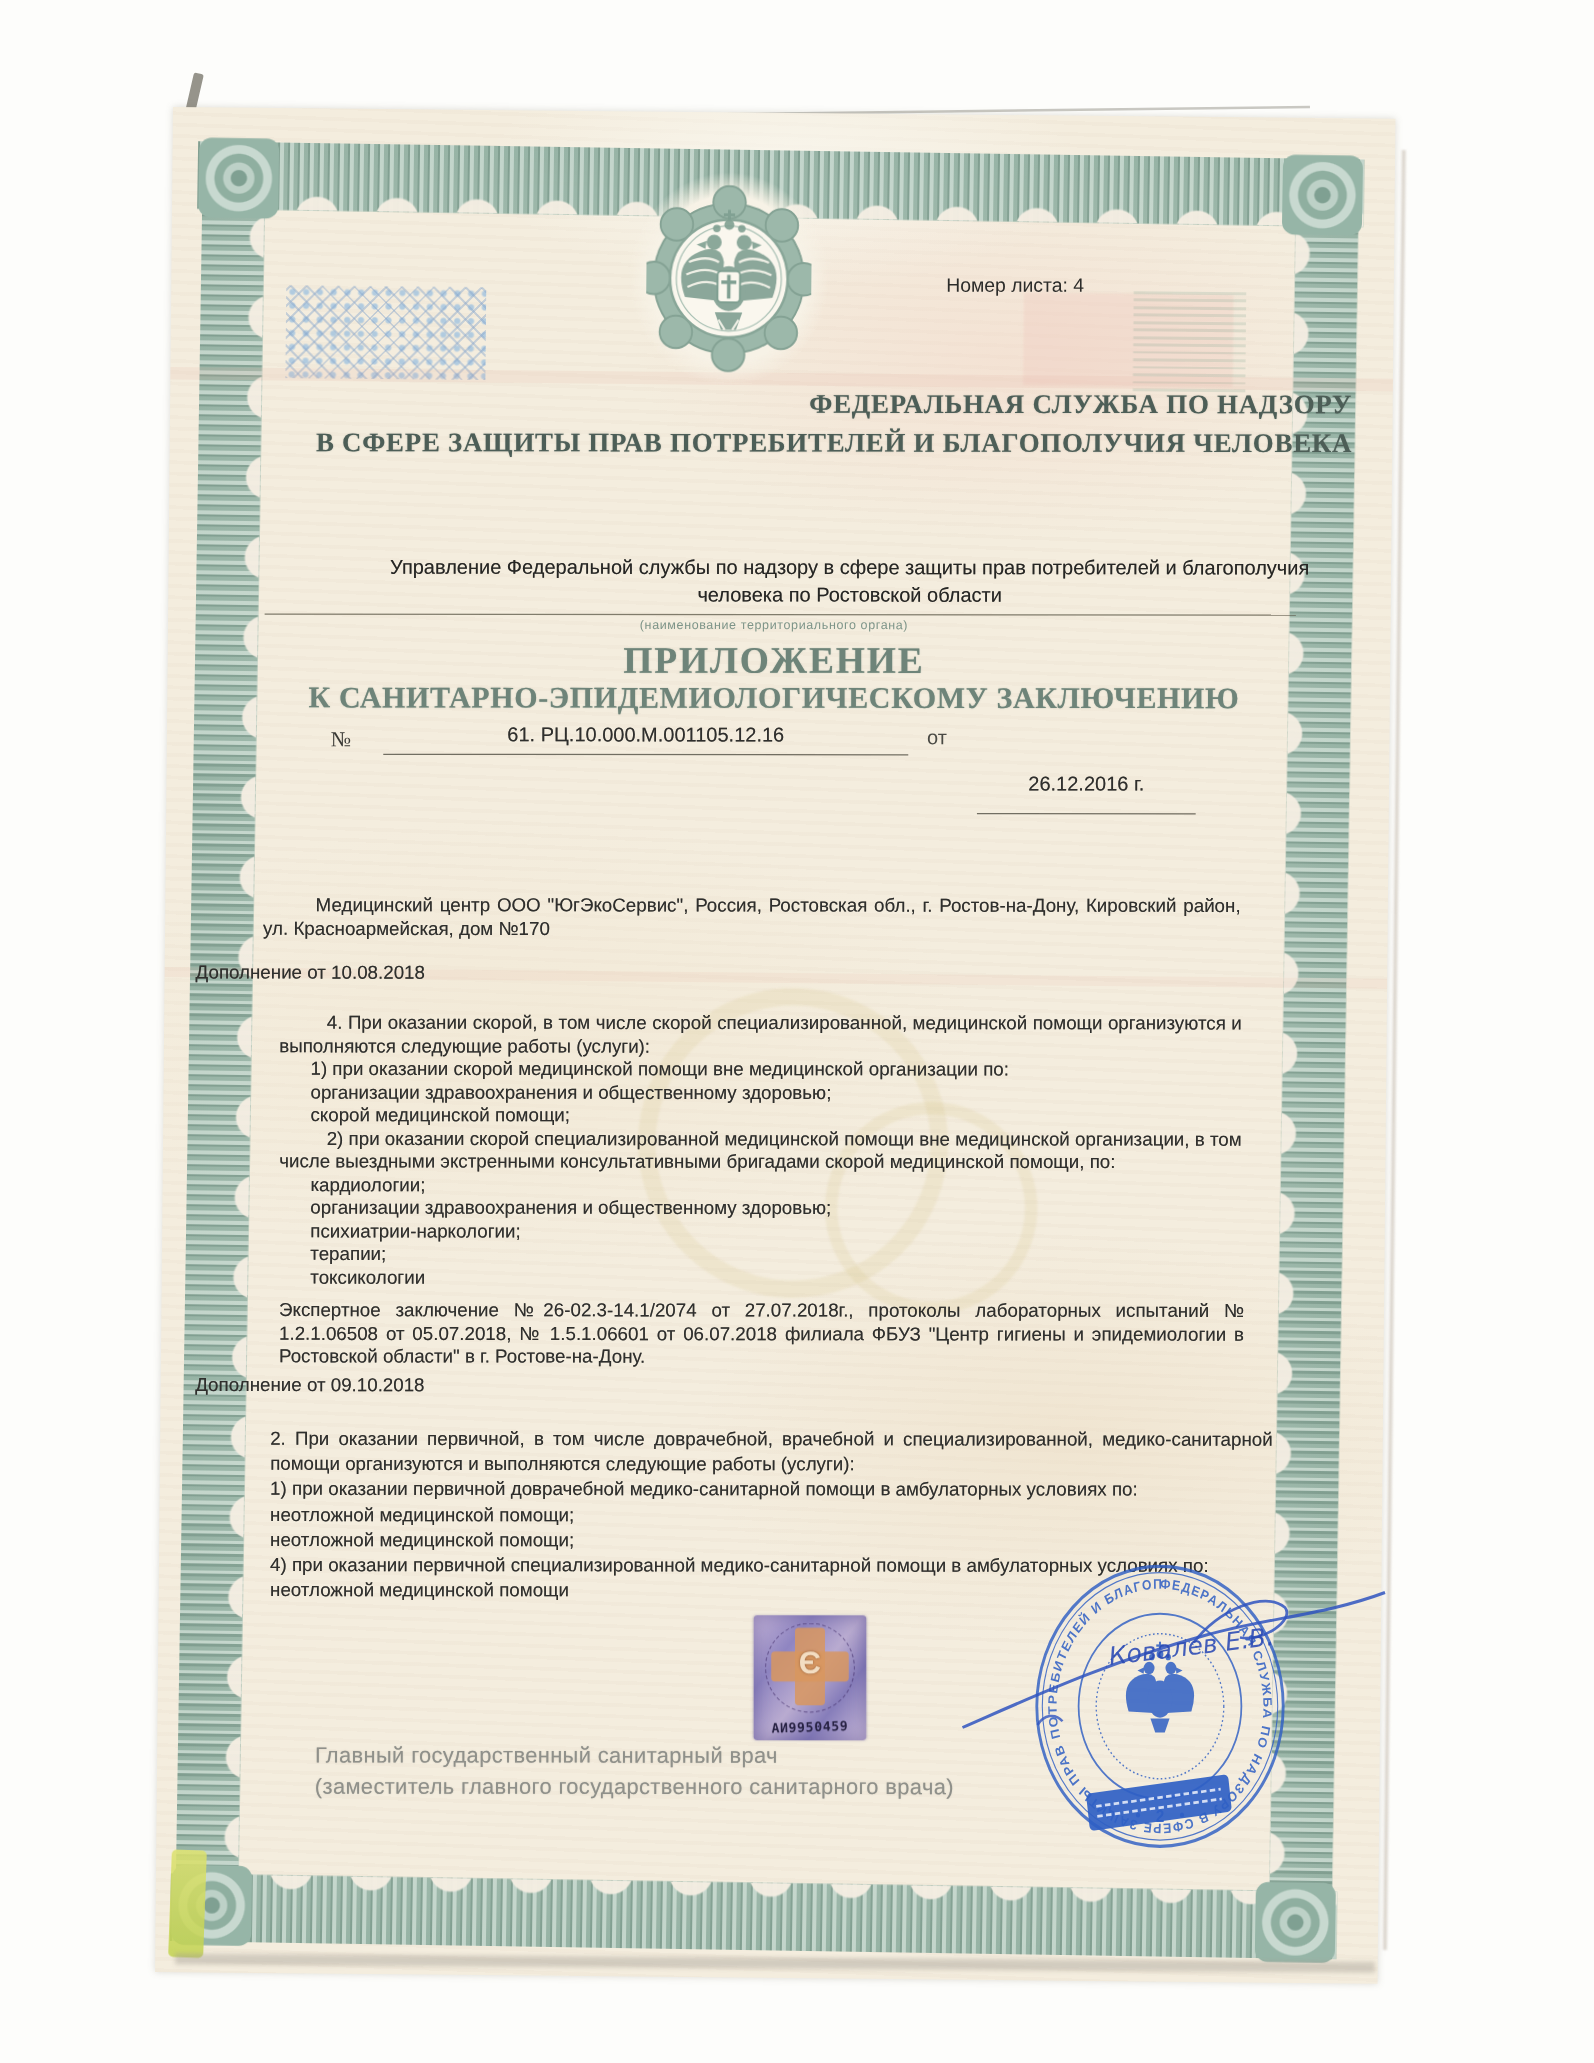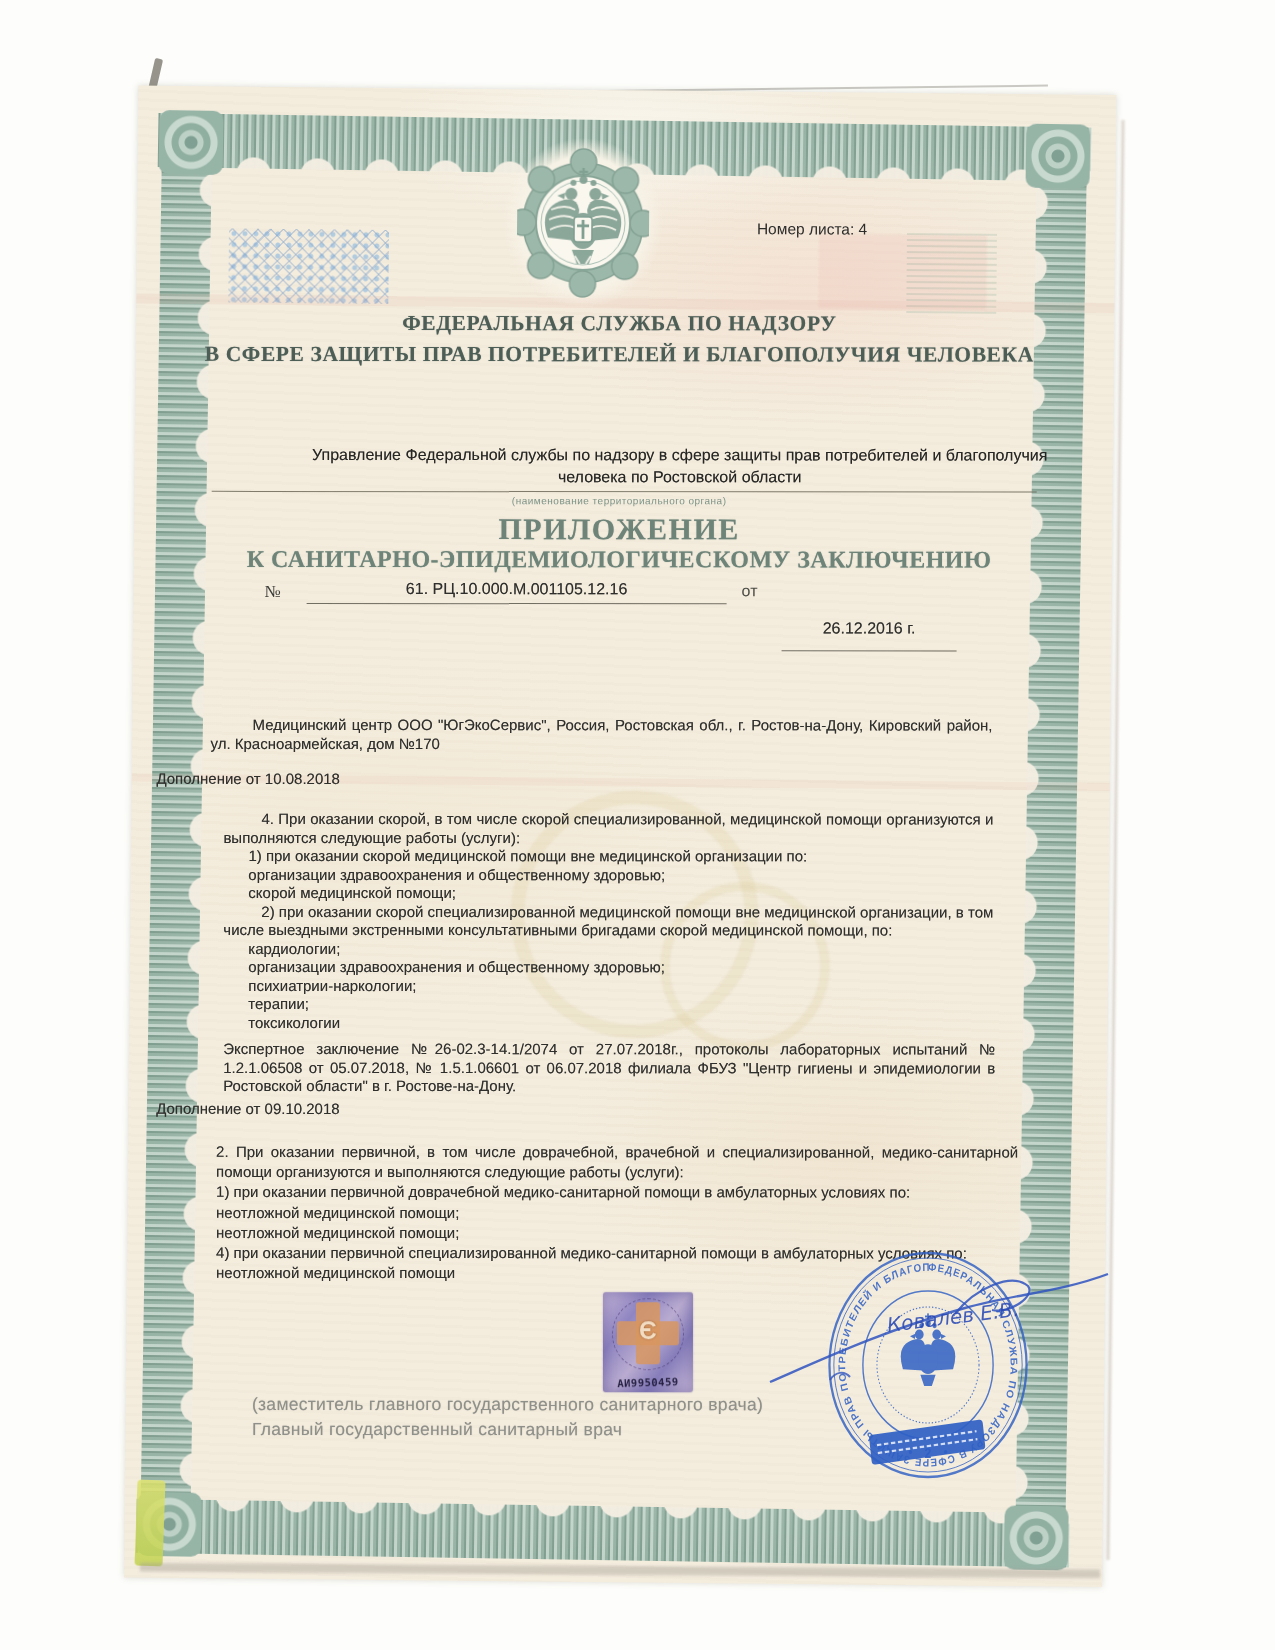--- a/index.html
+++ b/index.html
@@ -83,21 +83,21 @@
   .scan-band1{left:0;top:208px;width:978px;height:10px;background:rgba(230,170,155,.14);}
   .scan-band2{left:0;top:688px;width:978px;height:8px;background:rgba(230,170,155,.12);}
 
   
   .content{left:20px;top:30px;width:925px;height:1440px;transform:rotate(-.5deg);transform-origin:460px 120px;color:#2f2f2d;}
   .content .abs{position:absolute;}
   .ctext{font-size:15px;line-height:18.5px;text-shadow:0 0 .5px rgba(47,47,45,.55);}
 
   .sheet-number{left:600px;top:100px;font-size:15.5px;color:#2c2c2a;}
 
-  .fs-title{left:0;top:188px;width:925px;text-align:center;
+  .fs-title{left:0;top:188px;width:925px;text-align:right;
     font-family:"Liberation Serif",serif;font-weight:bold;color:#4d5e57;
     font-size:21.5px;line-height:31px;letter-spacing:.6px;text-shadow:0 0 1px rgba(77,94,87,.5);}
 
   .authority{left:0;top:324px;width:1046px;text-align:center;font-size:16px;line-height:22px;color:#262624;text-shadow:0 0 .5px rgba(38,38,36,.5);}
   .authority-rule{left:55px;top:371px;width:825px;height:0;border-top:1.5px solid rgba(90,85,70,.75);}
   .authority-caption{left:0;top:375px;width:925px;text-align:center;font-size:10px;color:#7d9488;letter-spacing:.5px;}
 
   .doc-title1{left:0;top:392px;width:925px;text-align:center;font-family:"Liberation Serif",serif;
     font-weight:bold;font-size:30px;letter-spacing:1.5px;color:#6e8479;text-shadow:0 0 1px rgba(110,132,121,.6);}
   .doc-title2{left:0;top:426px;width:925px;text-align:center;font-family:"Liberation Serif",serif;
@@ -265,22 +265,22 @@
     <div class="abs sup2 ctext">
       <div>2. При оказании первичной, в том числе доврачебной, врачебной и специализированной, медико-санитарной помощи организуются и выполняются следующие работы (услуги):</div>
       <div>1) при оказании первичной доврачебной медико-санитарной помощи в амбулаторных условиях по:</div>
       <div>неотложной медицинской помощи;</div>
       <div>неотложной медицинской помощи;</div>
       <div>4) при оказании первичной специализированной медико-санитарной помощи в амбулаторных условиях по:</div>
       <div>неотложной медицинской помощи</div>
     </div>
 
     <div class="abs sign-role">
+      <div>Главный государственный санитарный врач</div>
       <div>(заместитель главного государственного санитарного врача)</div>
-      <div>Главный государственный санитарный врач</div>
     </div>
 
     <div class="abs holo">
       <div class="holo-ring"></div>
       <div class="holo-cross-v"></div>
       <div class="holo-cross-h"></div>
       <div class="holo-c">Є</div>
       <div class="holo-num">АИ9950459</div>
     </div>
   </div>

